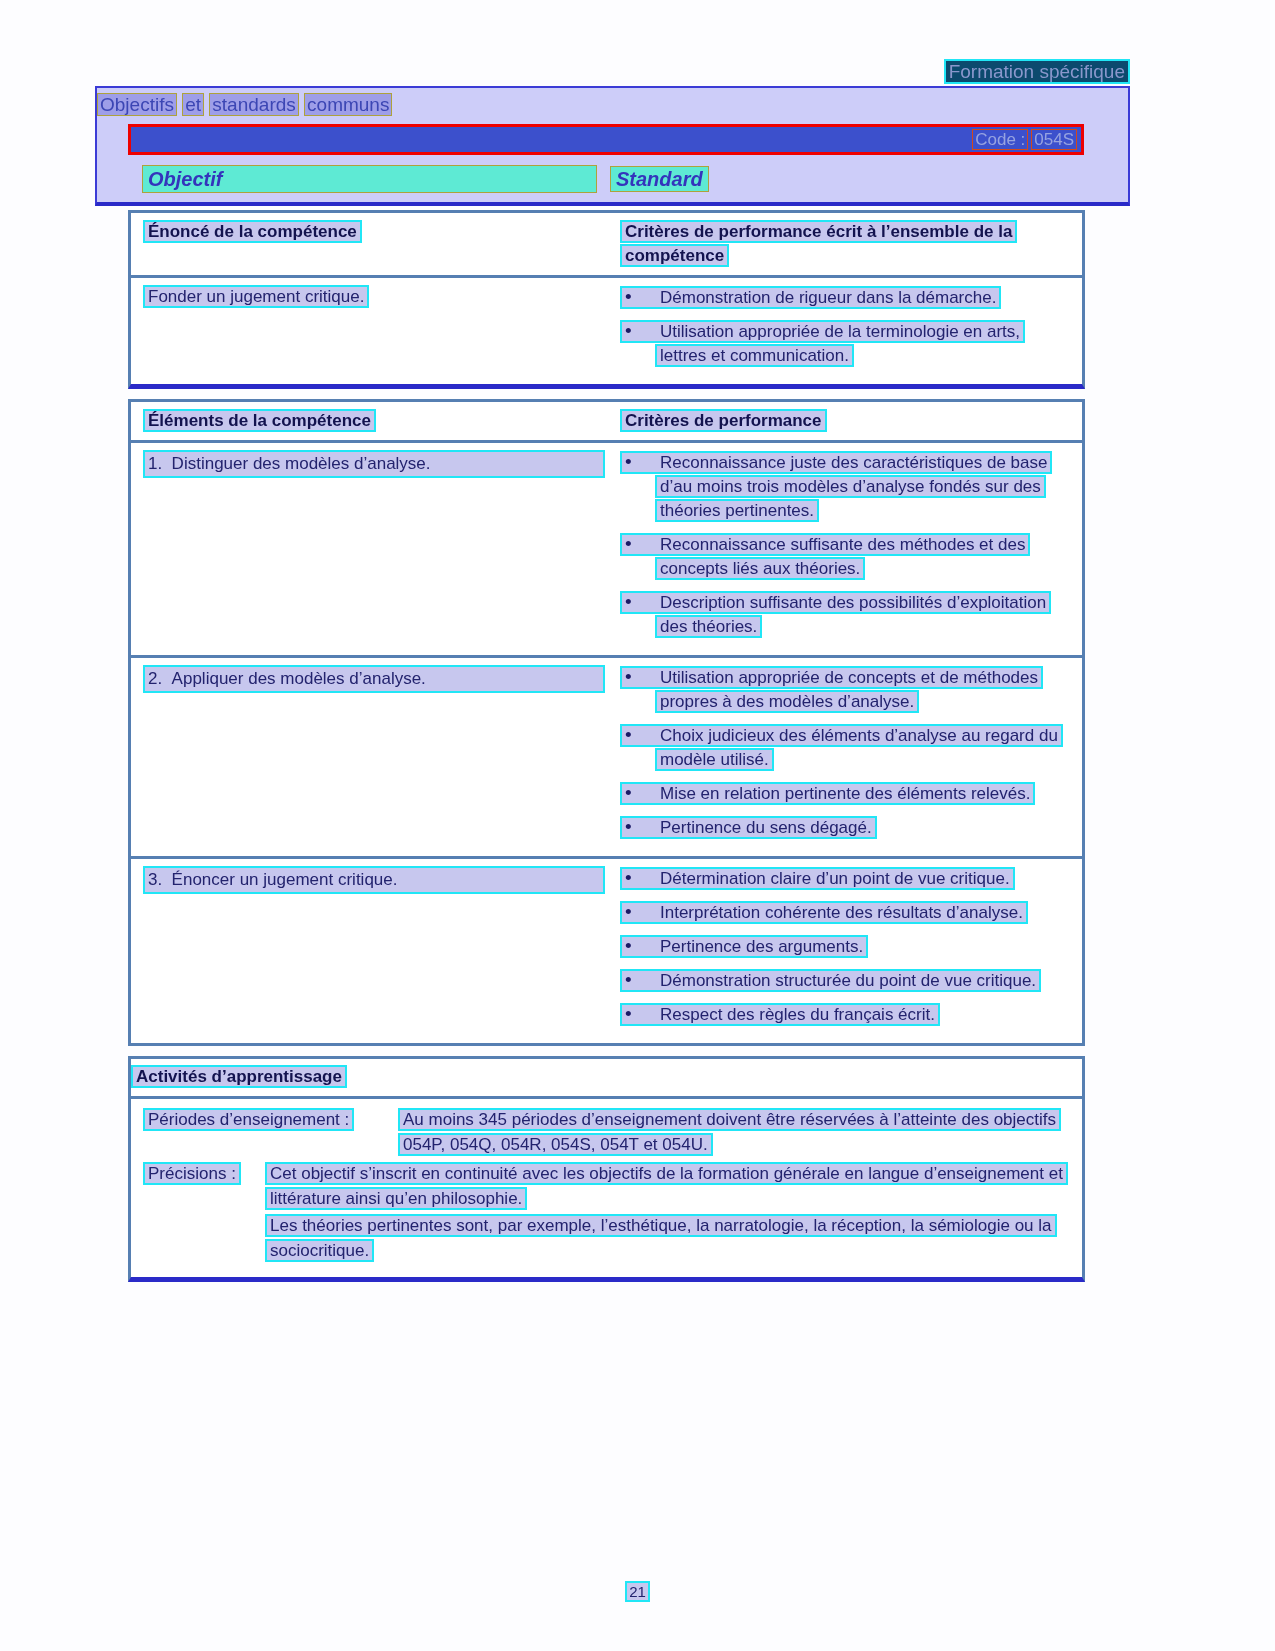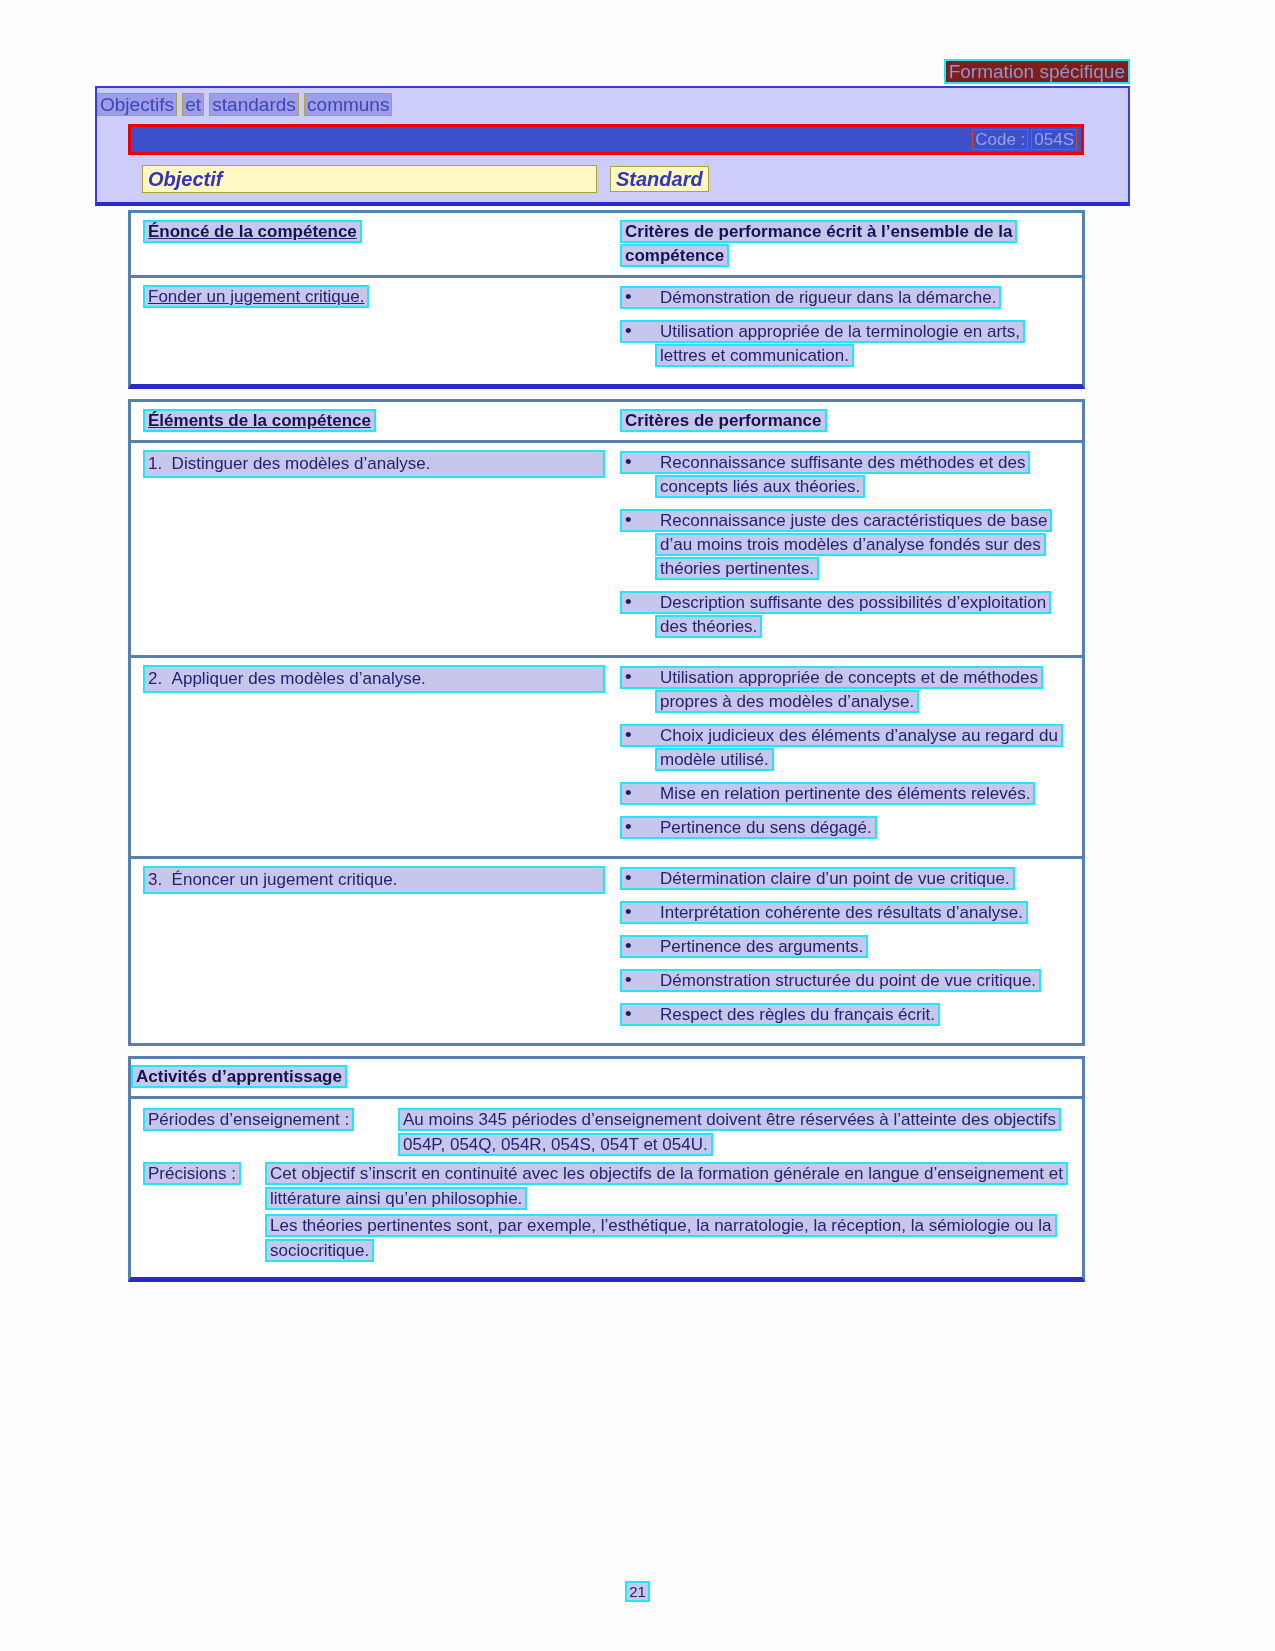--- a/index.html
+++ b/index.html
@@ -17,21 +17,21 @@
     background: var(--highlight_fill);
     border: 2px solid var(--highlight_border);
     padding: 0 3px;
     box-decoration-break: clone;
     -webkit-box-decoration-break: clone;
   }
   .bold { font-weight: bold; color: var(--text_bold); }
 
   
   .top-label { margin: 60px 145px 2px 95px; text-align: right; line-height: 24px; font-size: 19px; }
-  .top-label .hl { color: var(--muted_header_text); background: #7f1d1d; }
+  .top-label .hl { color: var(--muted_header_text); background: #0c4a6e; }
 
   
   .header-box {
     margin: 0 145px 0 95px;
     background: var(--header_box_fill);
     border: 2px solid var(--header_box_border);
     border-bottom: 4px solid var(--table_border_dark);
     padding: 5px 0 9px 0;
   }
   .header-line2 { text-align: left; padding-right: 45px; font-size: 19px; line-height: 24px; color: var(--purple_header_text); }
@@ -39,34 +39,34 @@
   .code-bar {
     margin: 7px 0 0 31px; width: 946px; height: 25px; line-height: 25px;
     background: var(--code_bar_fill);
     border: 3px solid var(--code_bar_border);
     text-align: right; padding-right: 4px;
     color: var(--code_text); font-size: 17px;
   }
   .code-chip { border: 1px solid var(--code_chip_border); padding: 0 2px; margin-left: 3px; }
   .objstd-row { margin: 10px 0 0 45px; }
   .objstd {
-    background: #fef9c3; border: 1px solid var(--word_border);
+    background: #5eead4; border: 1px solid var(--word_border);
     color: var(--objstd_text); font-weight: bold; font-style: italic; font-size: 20px;
     padding: 1px 5px; line-height: 24px;
   }
   .obj { display: inline-block; width: 443px; }
   .std { margin-left: 13px; }
 
   
   .tbl { margin: 10px 190px 0 128px; border: 3px solid var(--table_border); background: #fff; }
   .tbl1 { margin-top: 4px; border-bottom: 5px solid var(--table_border_dark); }
   .trow { display: grid; grid-template-columns: 489px 1fr; }
   .thead { border-bottom: 3px solid var(--table_border); }
   .rowline { border-top: 3px solid var(--table_border); }
-  .cell-l { padding: 7px 6px 7px 12px; line-height: 24px; text-decoration: underline; }
+  .cell-l { padding: 7px 6px 7px 12px; line-height: 24px; }
   .cell-r { padding: 7px 16px 7px 0; line-height: 24px; }
   .wide { display: inline-block; width: 452px; }
 
   ul.blts { list-style: none; margin: 0; padding: 0; }
   ul.blts li { padding-left: 35px; text-indent: -35px; margin: 9px 0; }
   ul.blts li:first-child { margin-top: 0; }
   .dot { display: inline-block; width: 35px; text-indent: 0; color: var(--bullet); font-size: 19px; }
 
   
   .act { border-bottom: 5px solid var(--table_border_dark); }
@@ -133,22 +133,22 @@
         <span class="hl bold">Critères de performance</span>
       </div>
     </div>
 
     <div class="trow">
       <div class="cell-l">
         <span class="hl wide">1.&nbsp;&nbsp;Distinguer des modèles d’analyse.</span>
       </div>
       <div class="cell-r">
         <ul class="blts">
+          <li><span class="hl"><span class="dot">•</span><span>Reconnaissance juste des caractéristiques de base d’au moins trois modèles d’analyse fondés sur des théories pertinentes.</span></span></li>
           <li><span class="hl"><span class="dot">•</span><span>Reconnaissance suffisante des méthodes et des concepts liés aux théories.</span></span></li>
-          <li><span class="hl"><span class="dot">•</span><span>Reconnaissance juste des caractéristiques de base d’au moins trois modèles d’analyse fondés sur des théories pertinentes.</span></span></li>
           <li><span class="hl"><span class="dot">•</span><span>Description suffisante des possibilités d’exploitation des théories.</span></span></li>
         </ul>
       </div>
     </div>
 
     <div class="trow rowline">
       <div class="cell-l">
         <span class="hl wide">2.&nbsp;&nbsp;Appliquer des modèles d’analyse.</span>
       </div>
       <div class="cell-r">

